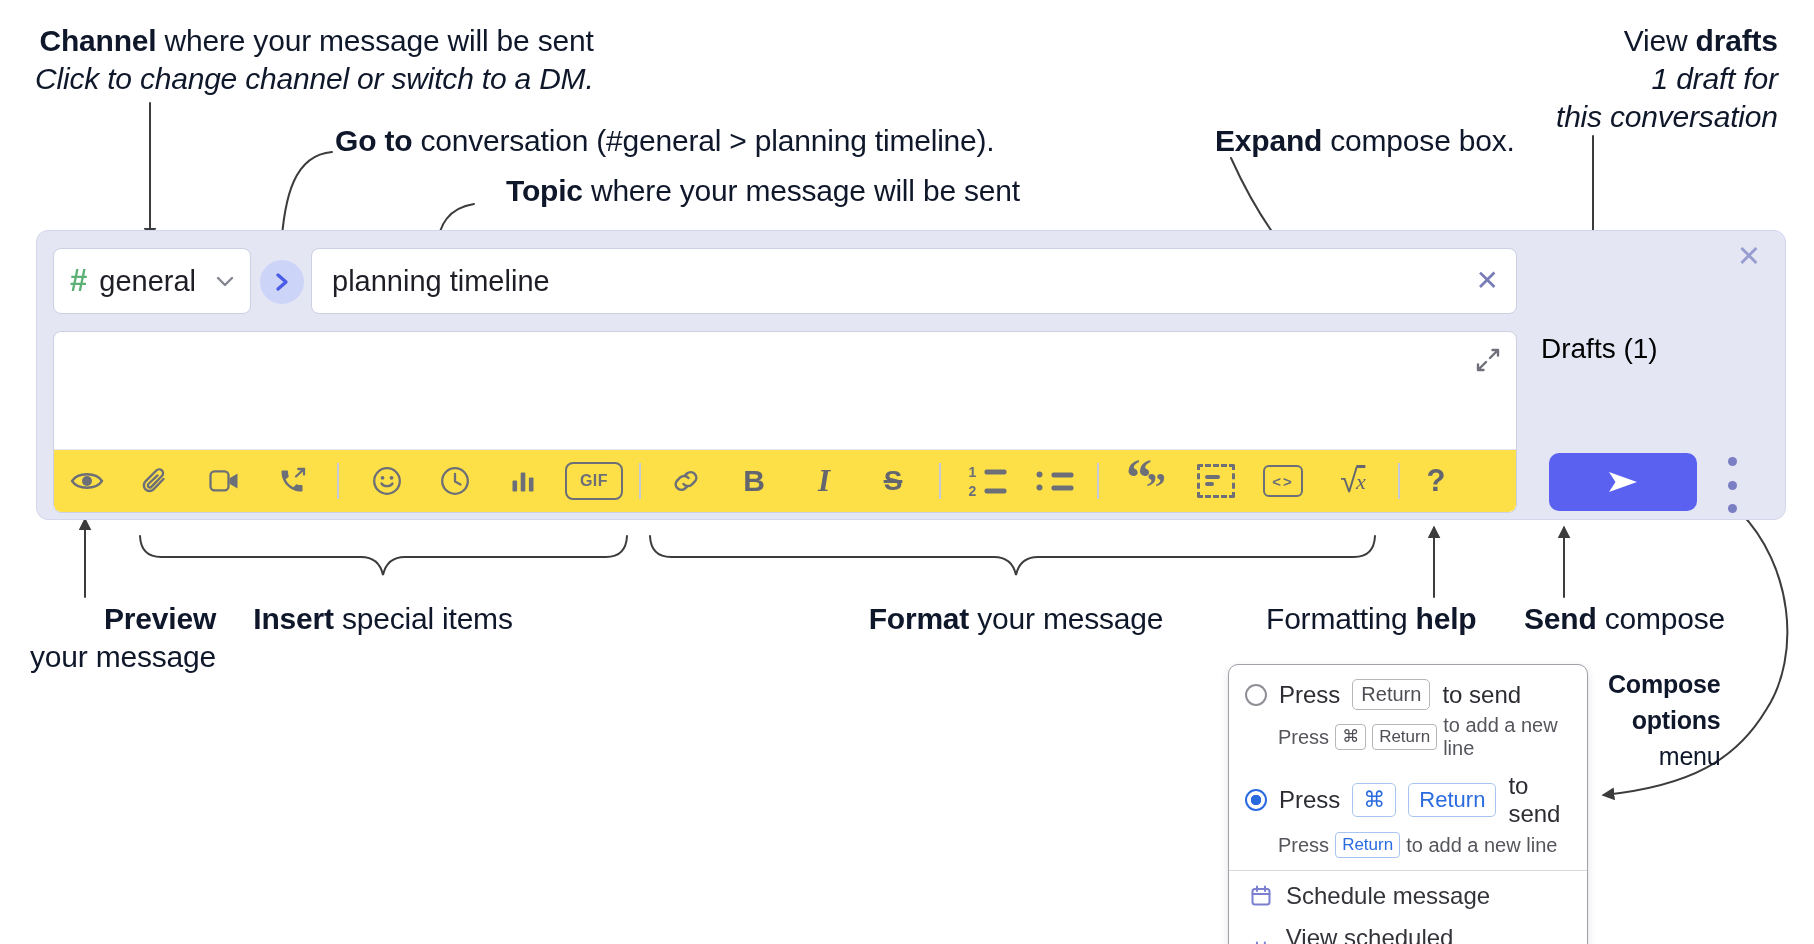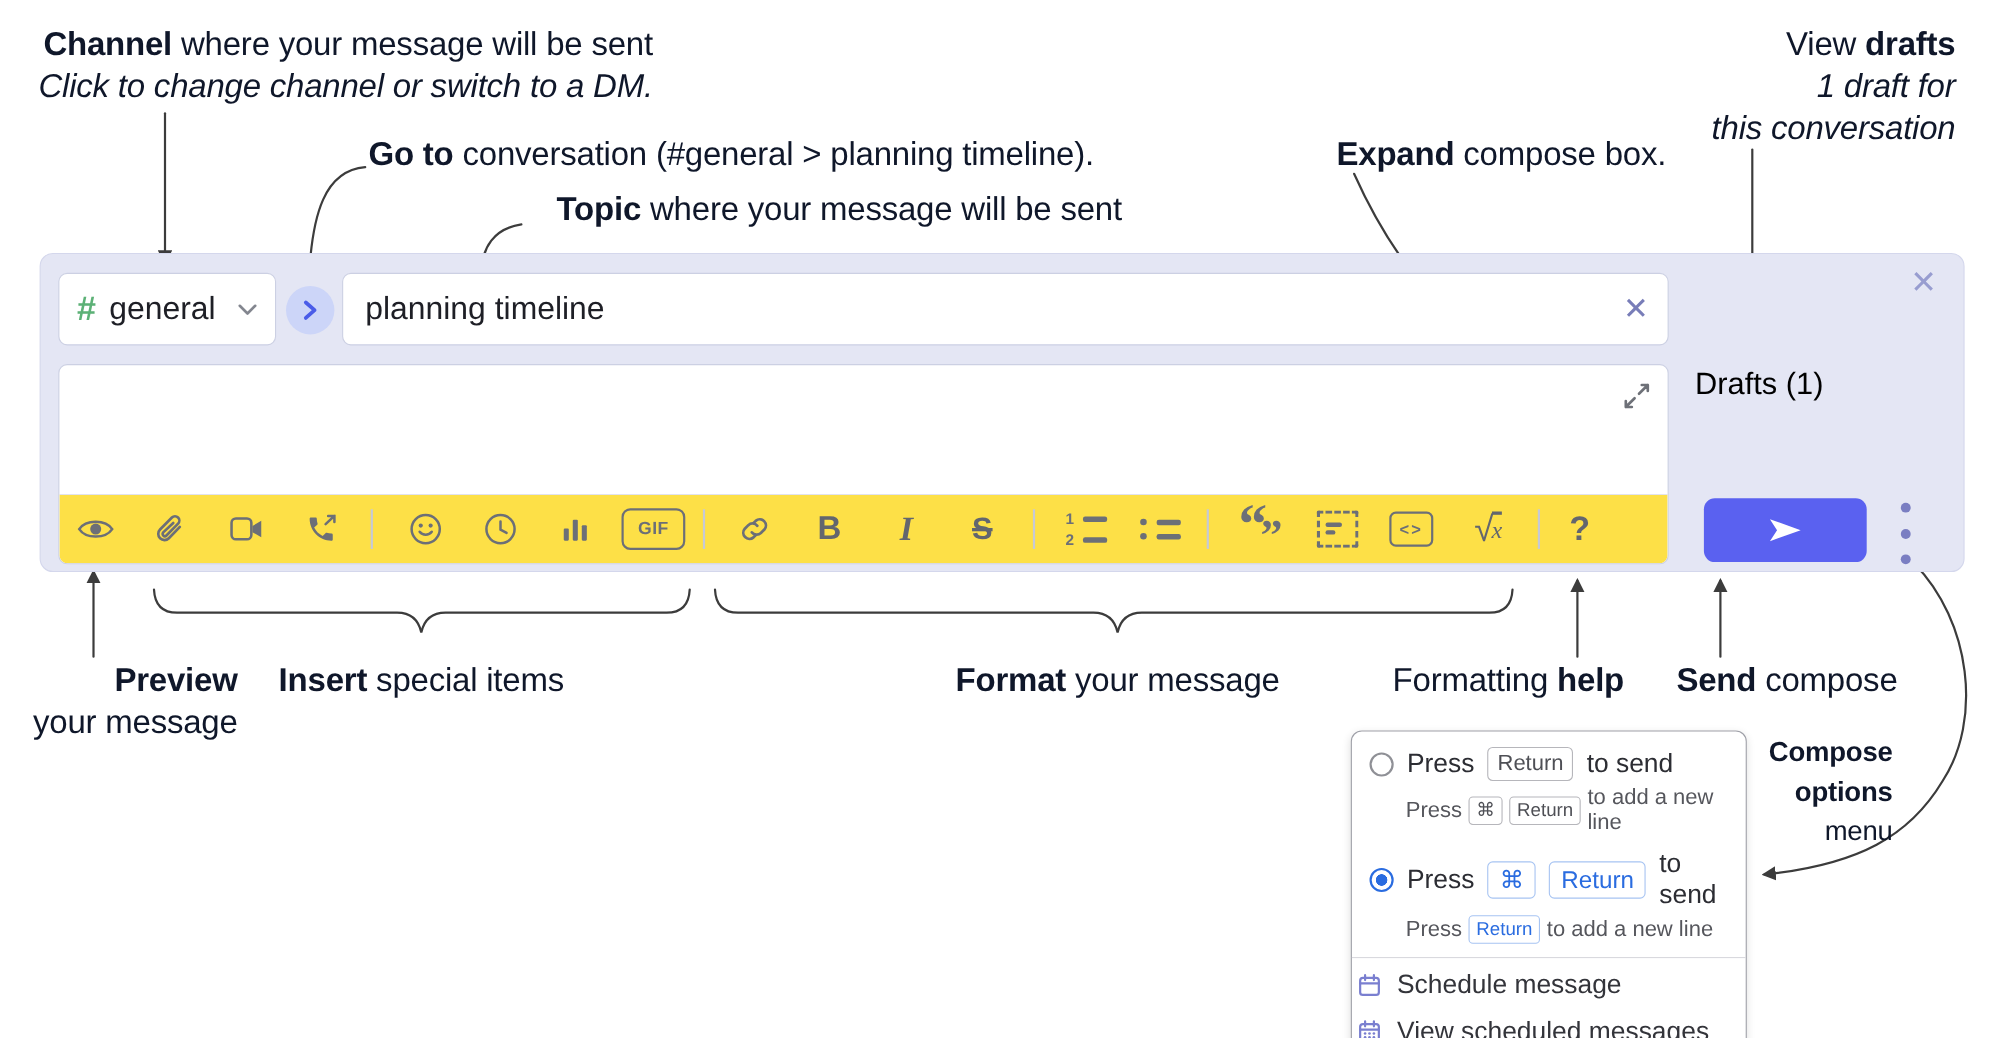--- a/index.html
+++ b/index.html
@@ -84,21 +84,21 @@
   .opt{display:flex;align-items:center;gap:12px;padding:4px 16px 2px;cursor:pointer;}
   .opt-sub{padding:2px 16px 8px 49px;font-size:20px;color:#55565c;display:flex;align-items:center;gap:6px;}
   .radio{width:18px;height:18px;border:2px solid #8f9096;border-radius:50%;flex:0 0 auto;background:#fff;}
   .radio.sel{border-color:#2a6ce0;background:radial-gradient(circle,#2a6ce0 0 5px,#fff 5.5px);}
   .kbd{display:inline-block;border:1.5px solid #b6b6bb;border-radius:5px;padding:0 8px;font-size:20px;
        color:#4e4f55;background:#fff;line-height:29px;}
   .kbd.sm{font-size:17px;line-height:24px;padding:0 6px;border-radius:4px;}
   .kbd.blue{color:#2a6ce0;border-color:#a7c4f2;}
   .kbd.lg{font-size:22px;line-height:32px;padding:0 10px;}
   .pdiv{border:none;border-top:1.5px solid #d9d9de;margin:4px 0;}
-  .menu-item{display:flex;align-items:center;gap:13px;padding:7px 4px;cursor:pointer;color:#33343a;}
+  .menu-item{display:flex;align-items:center;gap:13px;padding:7px 20px;cursor:pointer;color:#33343a;}
 
   
   .overlay{position:absolute;left:0;top:0;pointer-events:none;}
 </style>
 </head>
 <body>
 
 <div class="canvas">
 
   <svg class="overlay" width="1814" height="944">

